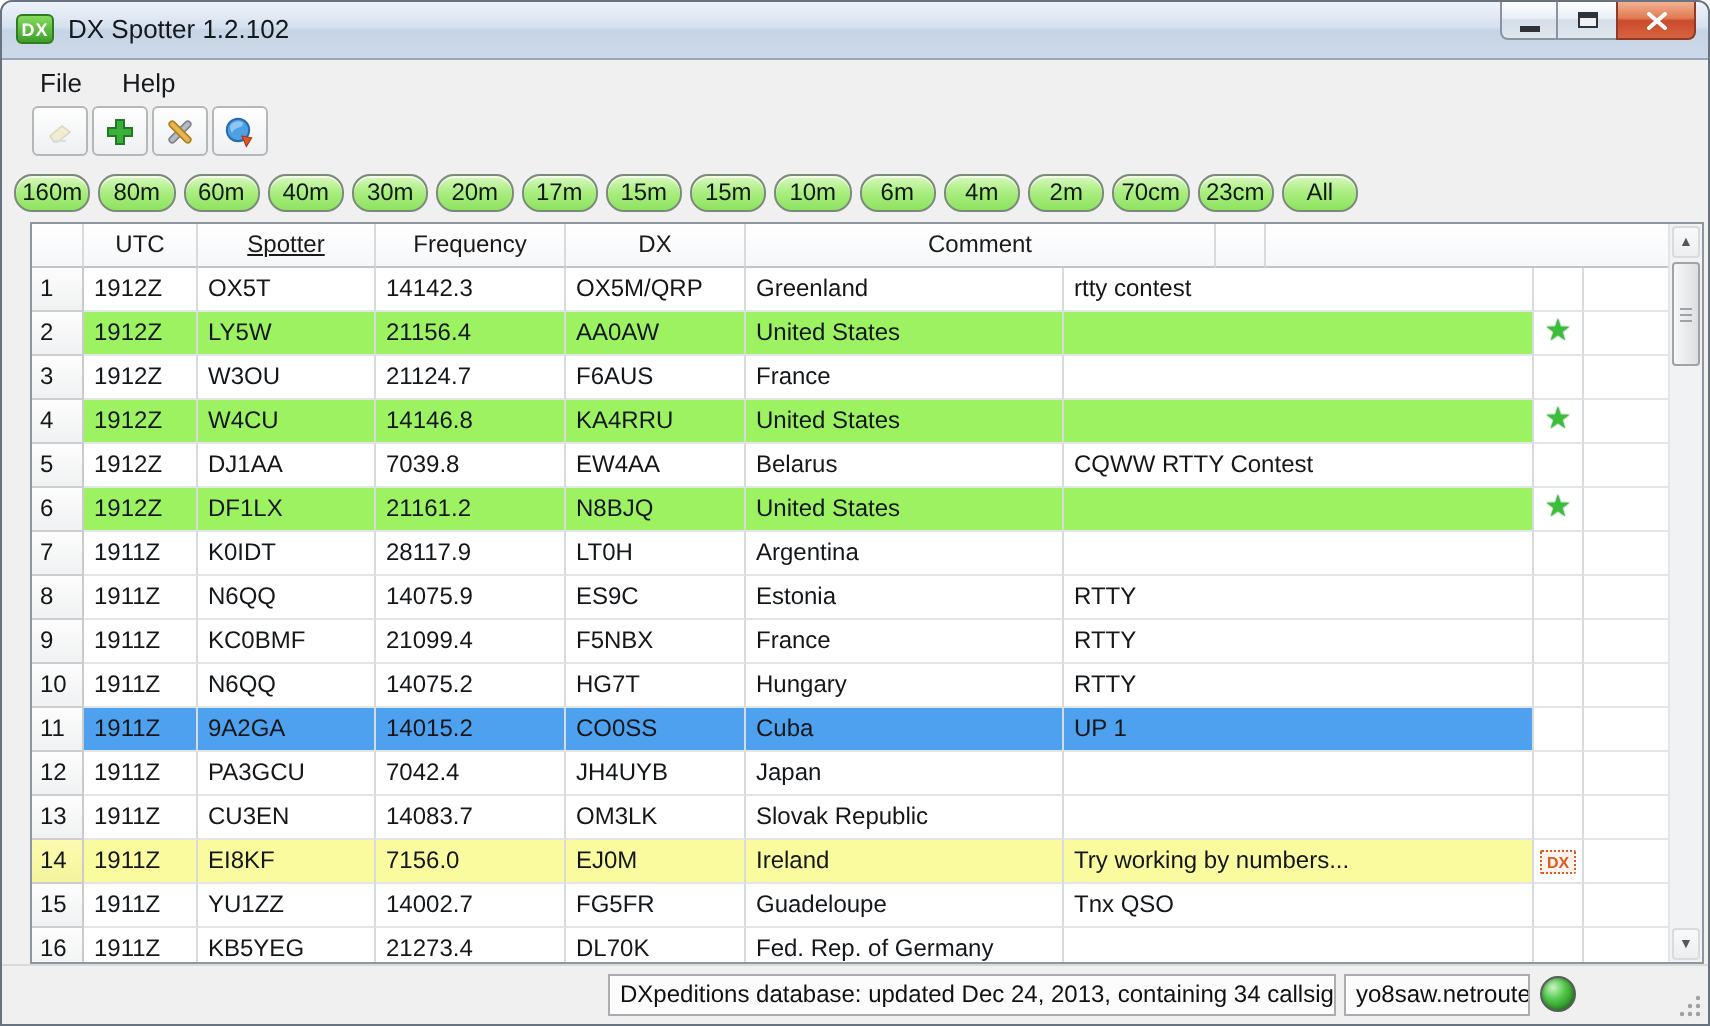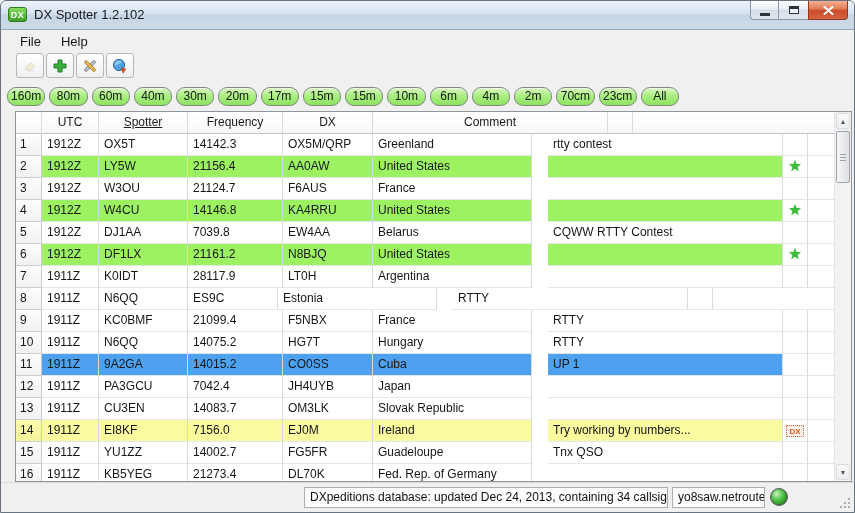--- a/index.html
+++ b/index.html
@@ -49,21 +49,21 @@
     background:linear-gradient(#FFFFFF,#F6F7F9);font-size:12px;line-height:21px;text-align:center;color:#1A1A1A;
     white-space:nowrap;overflow:hidden;}
   .w-num{width:26px;}.w-utc{width:57px;}.w-spotter{width:89px;text-decoration:underline;}.w-freq{width:95px;}.w-dx{width:90px;}
   .w-country{width:159px;}.w-comment{width:235px;}.w-star{width:25px;}.w-fill{flex:1;}
   .trow{display:flex;height:22px;}
   .cell{box-sizing:border-box;border-right:1px solid #D8DBDE;border-bottom:1px solid #E3E5E8;
     padding-left:5px;font-size:12px;line-height:21px;color:#14171A;white-space:nowrap;overflow:hidden;background:#FFFFFF;}
   .c-num{width:26px;padding-left:4px;background:linear-gradient(#FDFDFD,#F0F1F2);
     border-right:1px solid #C9CBCD;border-bottom:1px solid #CBCDCF;}
   .c-utc{width:57px;}.c-spotter{width:89px;}.c-freq{width:95px;}.c-dx{width:90px;}
-  .c-country{width:159px;}.c-comment{width:235px;margin-left:16px;}
+  .c-country{width:159px;}.c-comment{width:235px;}
   .c-star{width:25px;padding:0;text-align:center;}
   .c-fill{flex:1;padding:0;border-right:none;}
   .trow.green .cell.hl{background:var(--row-green);}
   .trow.selected .cell.hl{background:var(--row-selected);}
   .trow.yellow .cell.hl{background:var(--row-yellow);}
   .trow.yellow .c-num{background:linear-gradient(#FCFCAE,#F4F49E);}
   .star{display:inline-block;color:var(--star-green);font-size:15px;line-height:20px;text-shadow:0 0 1px #2E8F2E;}
   .dxped{display:inline-block;font-size:8px;font-weight:bold;color:var(--dxped-orange);line-height:9px;margin-top:4px;
     border:1px dotted var(--dxped-orange);padding:1px 2px 0 2px;border-radius:1px;background:#FDF3EC;}
   
@@ -248,20 +248,21 @@
           <div class="cell c-dx hl">LT0H</div>
           <div class="cell c-country hl">Argentina</div>
           <div class="cell c-comment hl"></div>
           <div class="cell c-star"></div>
           <div class="cell c-fill"></div>
         </div>
         <div class="trow ">
           <div class="cell c-num">8</div>
           <div class="cell c-utc hl">1911Z</div>
           <div class="cell c-spotter hl">N6QQ</div>
+          <div class="cell c-freq hl">14075.9</div>
           <div class="cell c-dx hl">ES9C</div>
           <div class="cell c-country hl">Estonia</div>
           <div class="cell c-comment hl">RTTY</div>
           <div class="cell c-star"></div>
           <div class="cell c-fill"></div>
         </div>
         <div class="trow ">
           <div class="cell c-num">9</div>
           <div class="cell c-utc hl">1911Z</div>
           <div class="cell c-spotter hl">KC0BMF</div>

